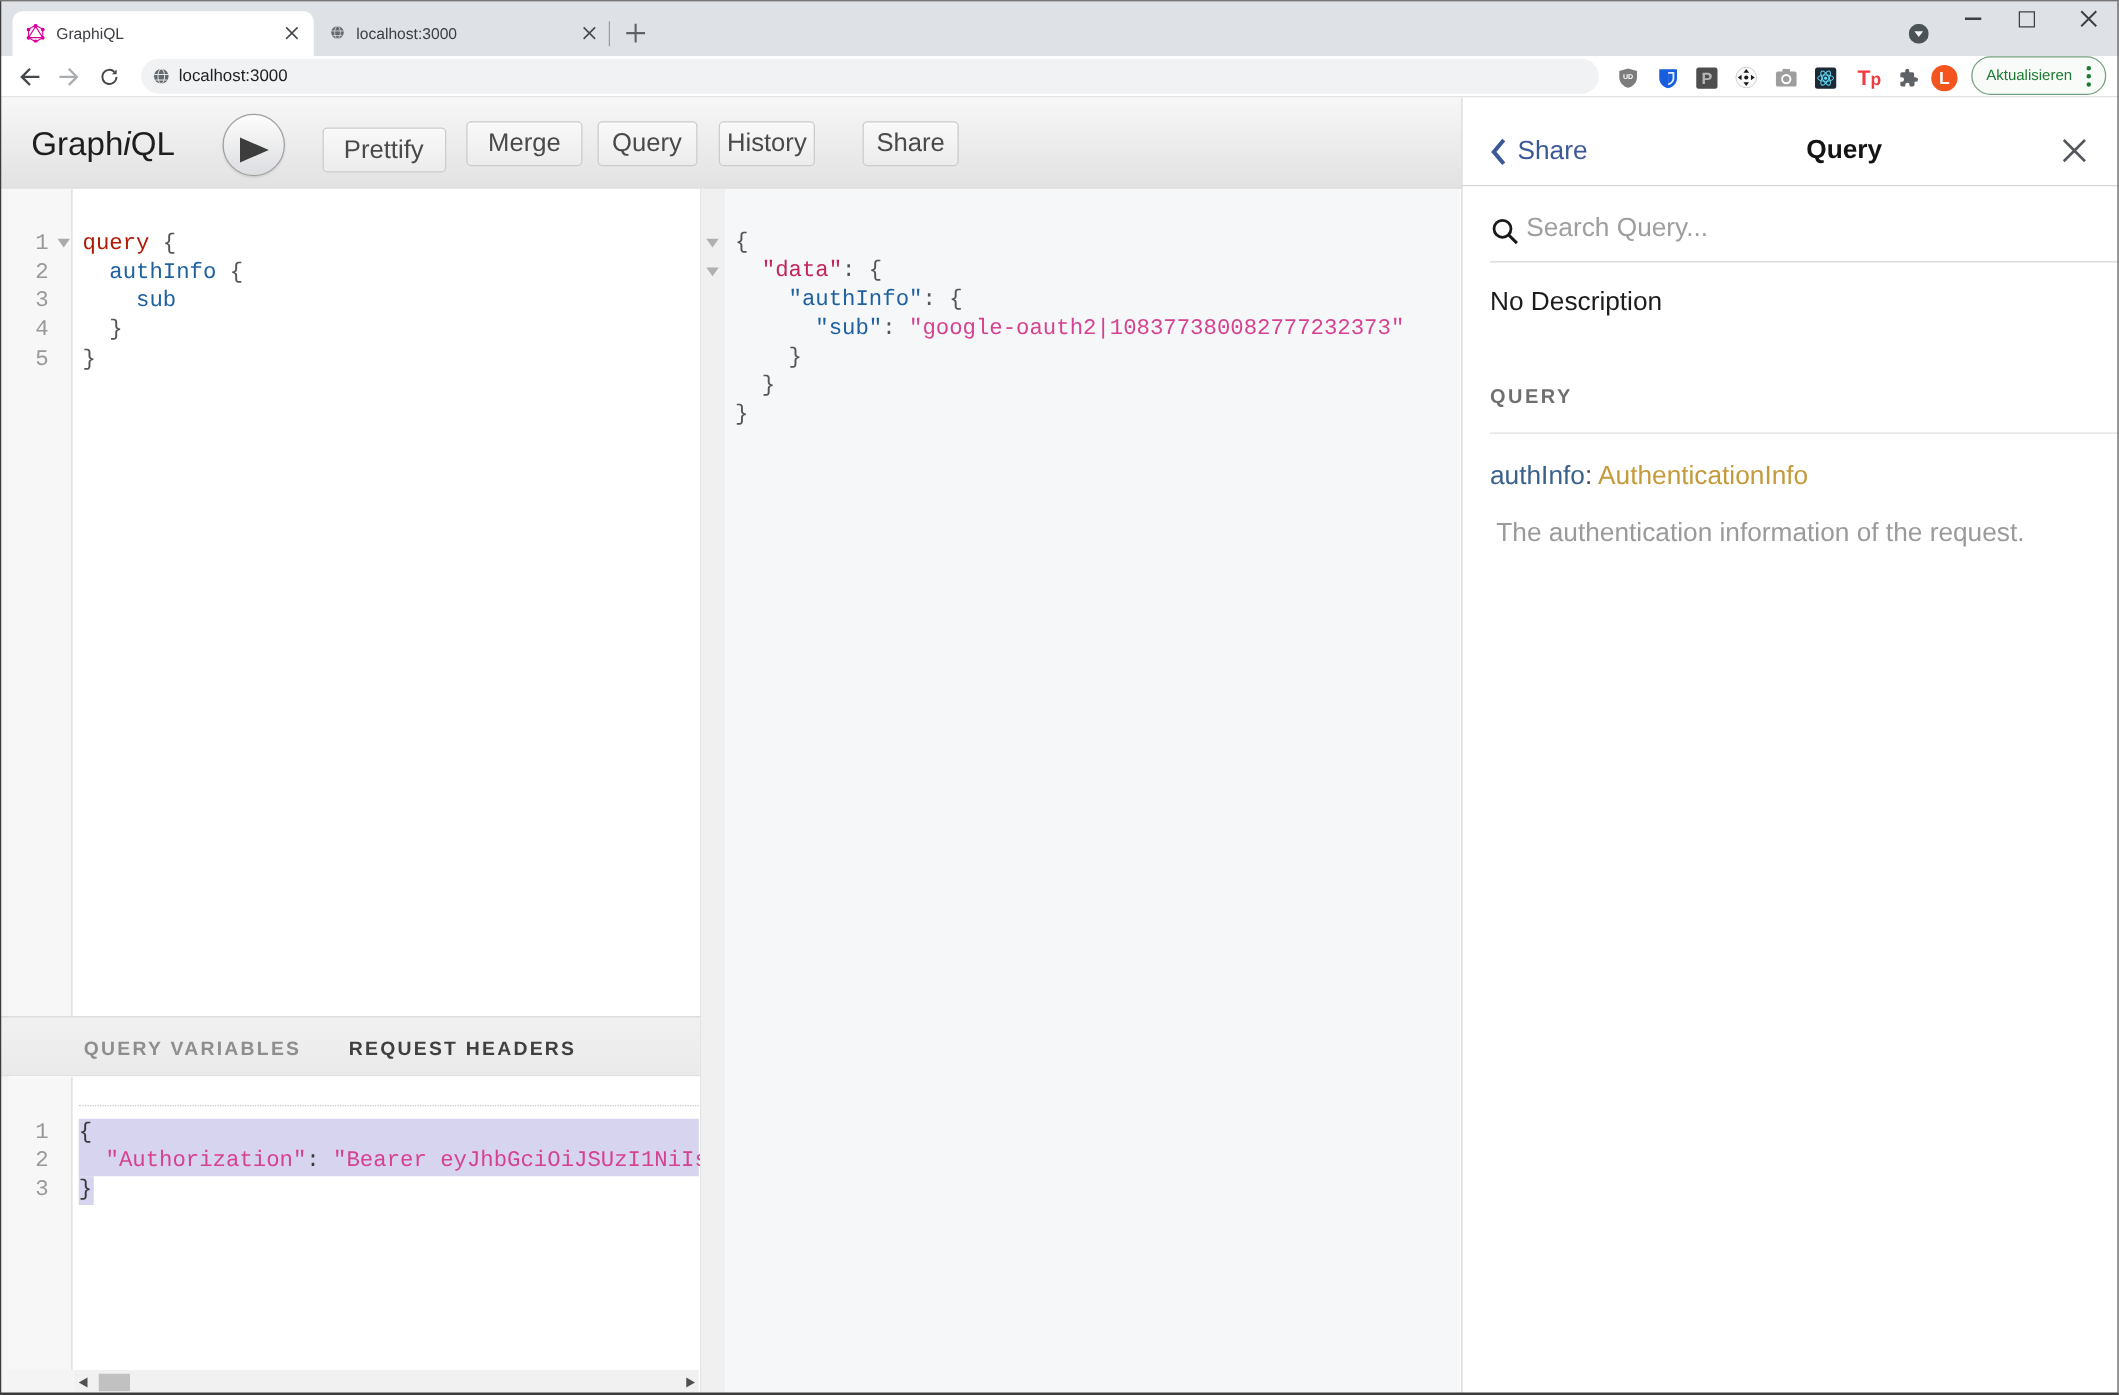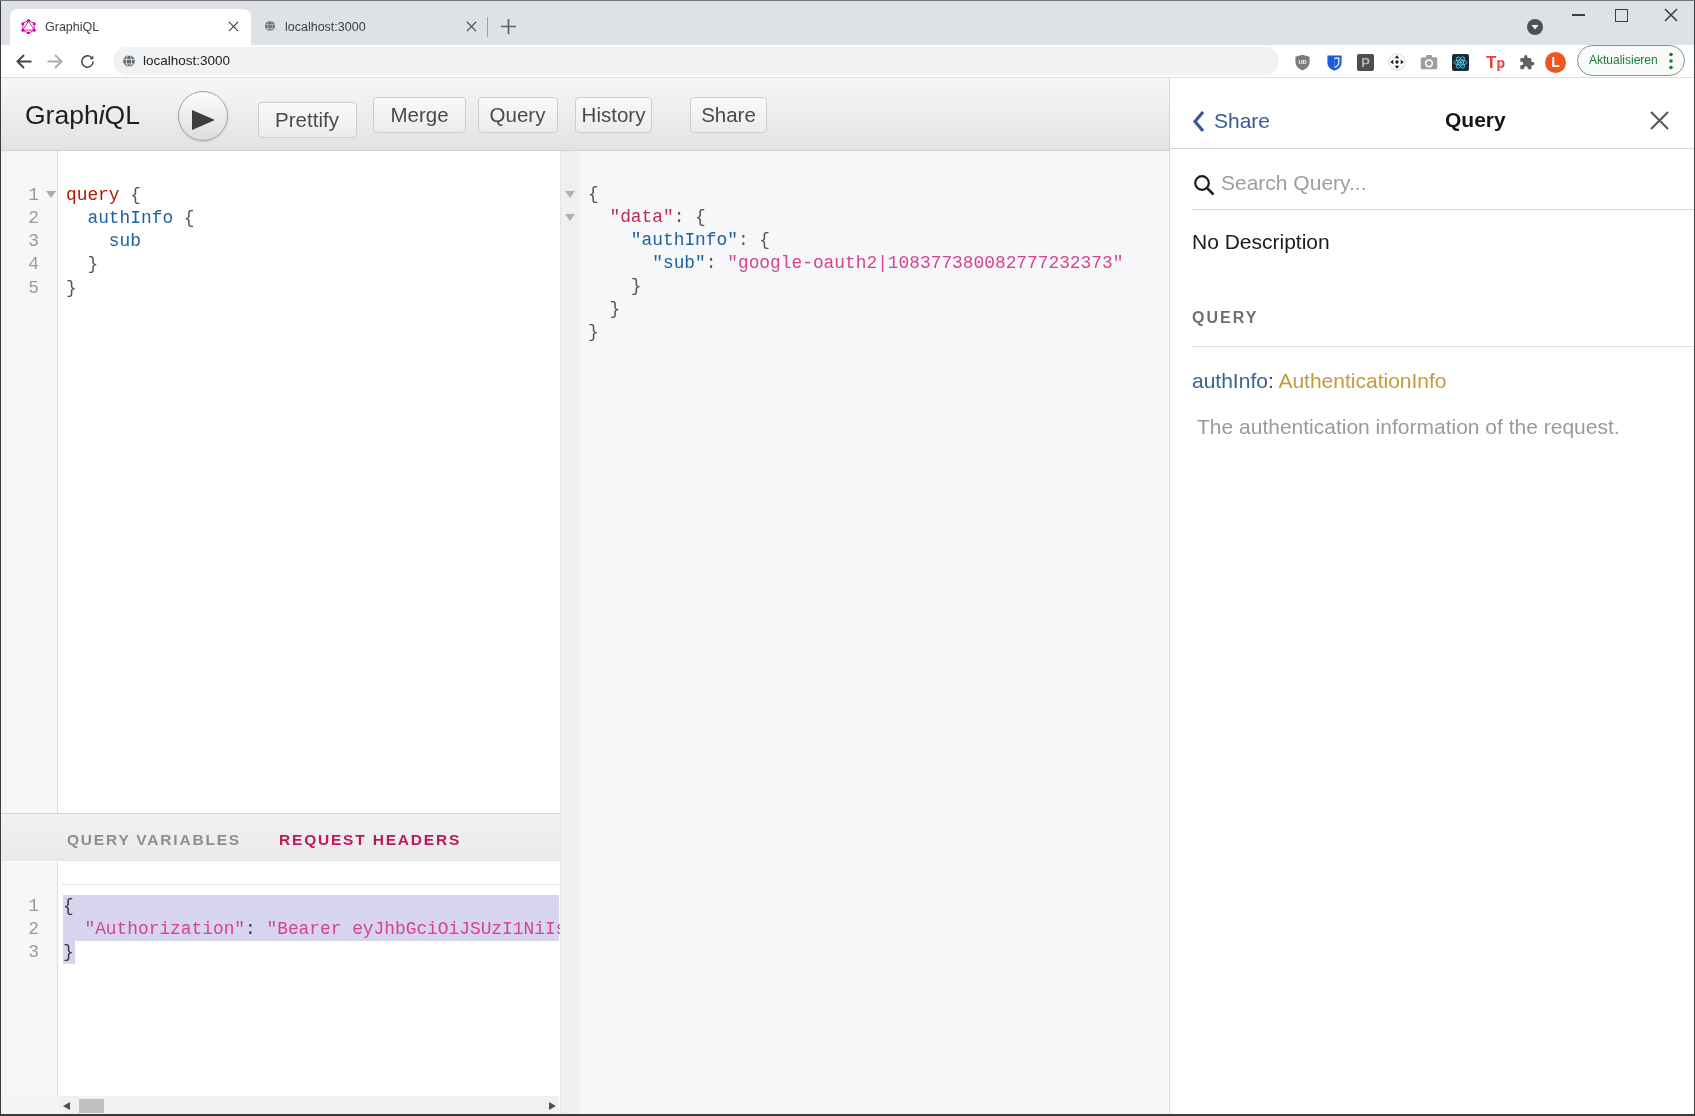--- a/index.html
+++ b/index.html
@@ -185,21 +185,21 @@
 <div class="abs" style="left:46px;top:191px;width:0;height:0;border-top:7px solid #aaa;border-left:5px solid transparent;border-right:5px solid transparent;"></div>
 
 <div class="abs mono" style="left:66px;top:183.5px;color:#555;"><span style="color:#b11a04;">query</span> {
   <span style="color:#1f61a0;">authInfo</span> {
     <span style="color:#1f61a0;">sub</span>
   }
 }</div>
 
 <div class="abs" style="left:1px;top:813px;width:559px;height:48px;background:linear-gradient(#f1f1f1,#eaeaea);border-top:1px solid #d4d4d4;border-bottom:1px solid #e2e2e2;"></div>
 <div class="abs" style="left:67px;top:831px;font-size:15.5px;font-weight:bold;letter-spacing:1.8px;color:#8e8e8e;">QUERY VARIABLES</div>
-<div class="abs" style="left:279px;top:831px;font-size:15.5px;font-weight:bold;letter-spacing:1.8px;color:#be185d;">REQUEST HEADERS</div>
+<div class="abs" style="left:279px;top:831px;font-size:15.5px;font-weight:bold;letter-spacing:1.8px;color:#404040;">REQUEST HEADERS</div>
 <div class="abs" style="left:7px;top:862px;width:51px;height:234px;background:#f7f7f7;border-right:1px solid #ddd;"></div>
 <div class="abs mono" style="left:0px;top:894.5px;width:39px;text-align:right;color:#999;">1<br>2<br>3</div>
 
 <div class="abs" style="left:63px;top:884px;width:496px;height:0;border-top:1px dotted #c8c8c8;"></div>
 
 <div class="abs" style="left:63px;top:894.5px;width:496px;height:46.5px;background:#d7d4f0;"></div>
 <div class="abs" style="left:63px;top:941px;width:12px;height:23px;background:#d7d4f0;"></div>
 
 <div class="abs mono" style="left:63px;top:894.5px;color:#393939;">{
   <span style="color:#d64292;">"Authorization"</span>: <span style="color:#d64292;">"Bearer eyJhbGciOiJSUzI1NiIs</span>

